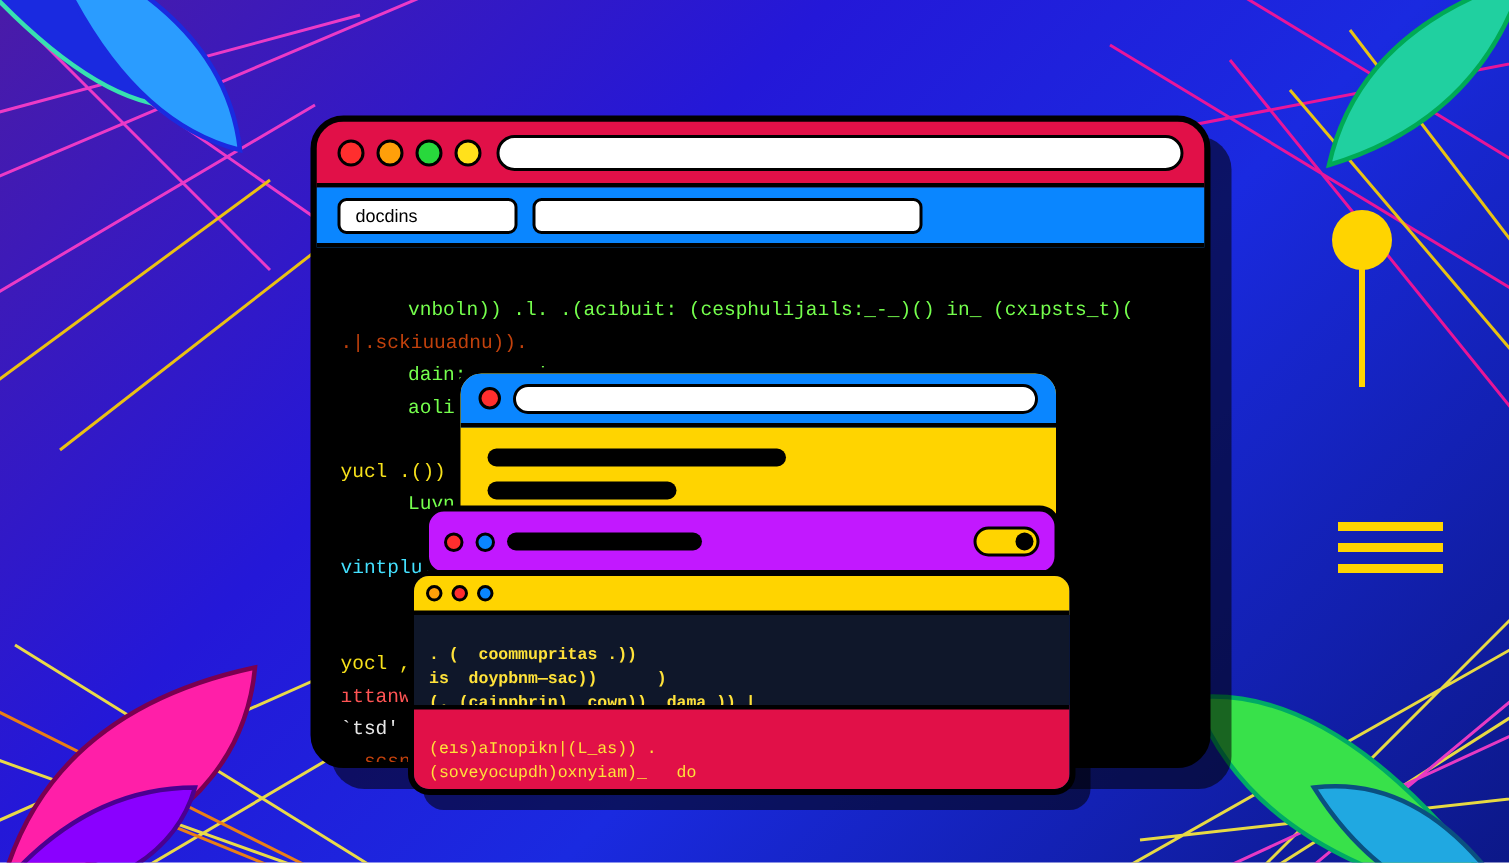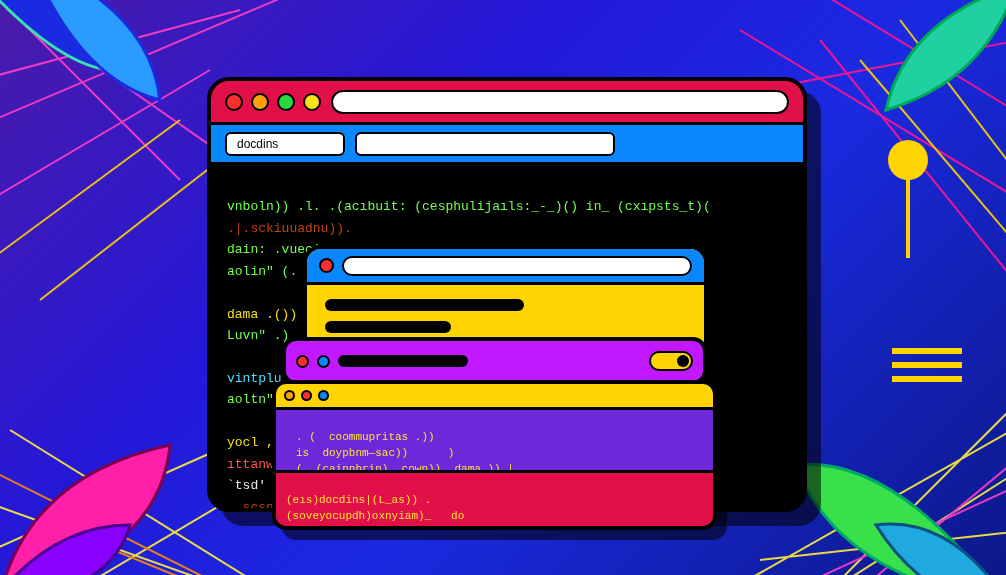--- a/index.html
+++ b/index.html
@@ -53,21 +53,21 @@
     border-radius: 6px; padding: 2px 10px; font-size: 12px;
     font-family: sans-serif; display: flex; align-items: center;
     min-width: 120px;
   }
   .tab.empty { background: #fff; width: 260px; }
   .win-lg .code {
     padding: 10px 16px; font-size: 13px; line-height: 1.65;
     white-space: pre; overflow: hidden; color: #b9ff5a;
   }
   .code .y { color: #f7e11b; }
-  .code .g { color: #75ff4d; }
+  .code .g { color: #75ff4d; margin-left: 45px; }
   .code .o { color: #c2410c; }
   .code .c { color: #44e1ff; }
   .code .r { color: #ff5454; }
   .code .w { color: #e8e8e8; }
 
   
   .win-md {
     position: absolute;
     left: 303px; top: 245px;
     width: 405px; height: 130px;
@@ -121,23 +121,23 @@
     box-shadow: 10px 10px 0 0 rgba(0,0,0,0.55);
     overflow: hidden; background: #132a7a;
   }
   .win-sm .titlebar {
     height: 26px; background: #ffd400;
     display: flex; align-items: center; gap: 6px; padding: 0 8px;
     border-bottom: 3px solid #000;
   }
   .win-sm .dot { width: 11px; height: 11px; }
   .win-sm .code-top {
-    height: 60px; background: #6d28d9; color: #ffe23a;
-    padding: 4px 20px; font-size: 11px; line-height: 1.45;
-    white-space: pre; overflow: hidden;
+    height: 60px; background: #0f172a; color: #ffe23a;
+    padding: 4px 10px; font-size: 11px; line-height: 1.45;
+    white-space: pre; overflow: hidden; font-weight: bold;
   }
   .win-sm .code-bot {
     height: 64px; background: #e11048; color: #ffe23a;
     padding: 4px 10px; font-size: 11px; line-height: 1.45;
     white-space: pre; overflow: hidden;
     border-top: 3px solid #000;
   }
 
   
   .deco-bars {
@@ -209,21 +209,21 @@
   <div class="tabbar">
     <div class="tab">docdins</div>
     <div class="tab empty"></div>
   </div>
   <div class="code">
 <span class="g">vnboln)) .l. .(acıbuit: (cesphulijaıls:_-_)() in_ (cxıpsts_t)(</span>
 <span class="o">.|.sckiuuadnu)).</span>
 <span class="g">dain: .vueci: ;   _</span>
 <span class="g">aolin" (. (:) )</span>
 <span></span>
-<span class="y">dama .())</span>
+<span class="y">yucl .())</span>
 <span class="g">Luvn" .)  |.</span>
 <span></span>
 <span class="c">vintplu: )</span>
 <span class="g">aoltn" ())</span>
 <span></span>
 <span class="y">yocl ,)) _</span>
 <span class="r">ıttanw ')) .</span>
 <span class="w">`tsd' ) .(</span>
 <span class="o">..scsnınıpatojo</span>
 
@@ -254,18 +254,18 @@
     <div class="dot" style="background:#ff9f0a"></div>
     <div class="dot" style="background:#ff2e2e"></div>
     <div class="dot" style="background:#0a86ff"></div>
   </div>
   <div class="code-top">
 <span>. (  coommupritas .))</span>
 <span>is  doypbnm—sac))      )</span>
 <span>(. (cainpbrin)_ cown))  dama )) |</span>
   </div>
   <div class="code-bot">
-<span>(eıs)docdins|(L_as)) .</span>
+<span>(eıs)aInopikn|(L_as)) .</span>
 <span>(soveyocupdh)oxnyiam)_   do</span>
 <span>(.eatyirCA)ihloolobn)    doun)  clonls._  doun)(|_oα.uı&gt;)_)</span>
 
   </div>
 </div>
 
 </body></html>

